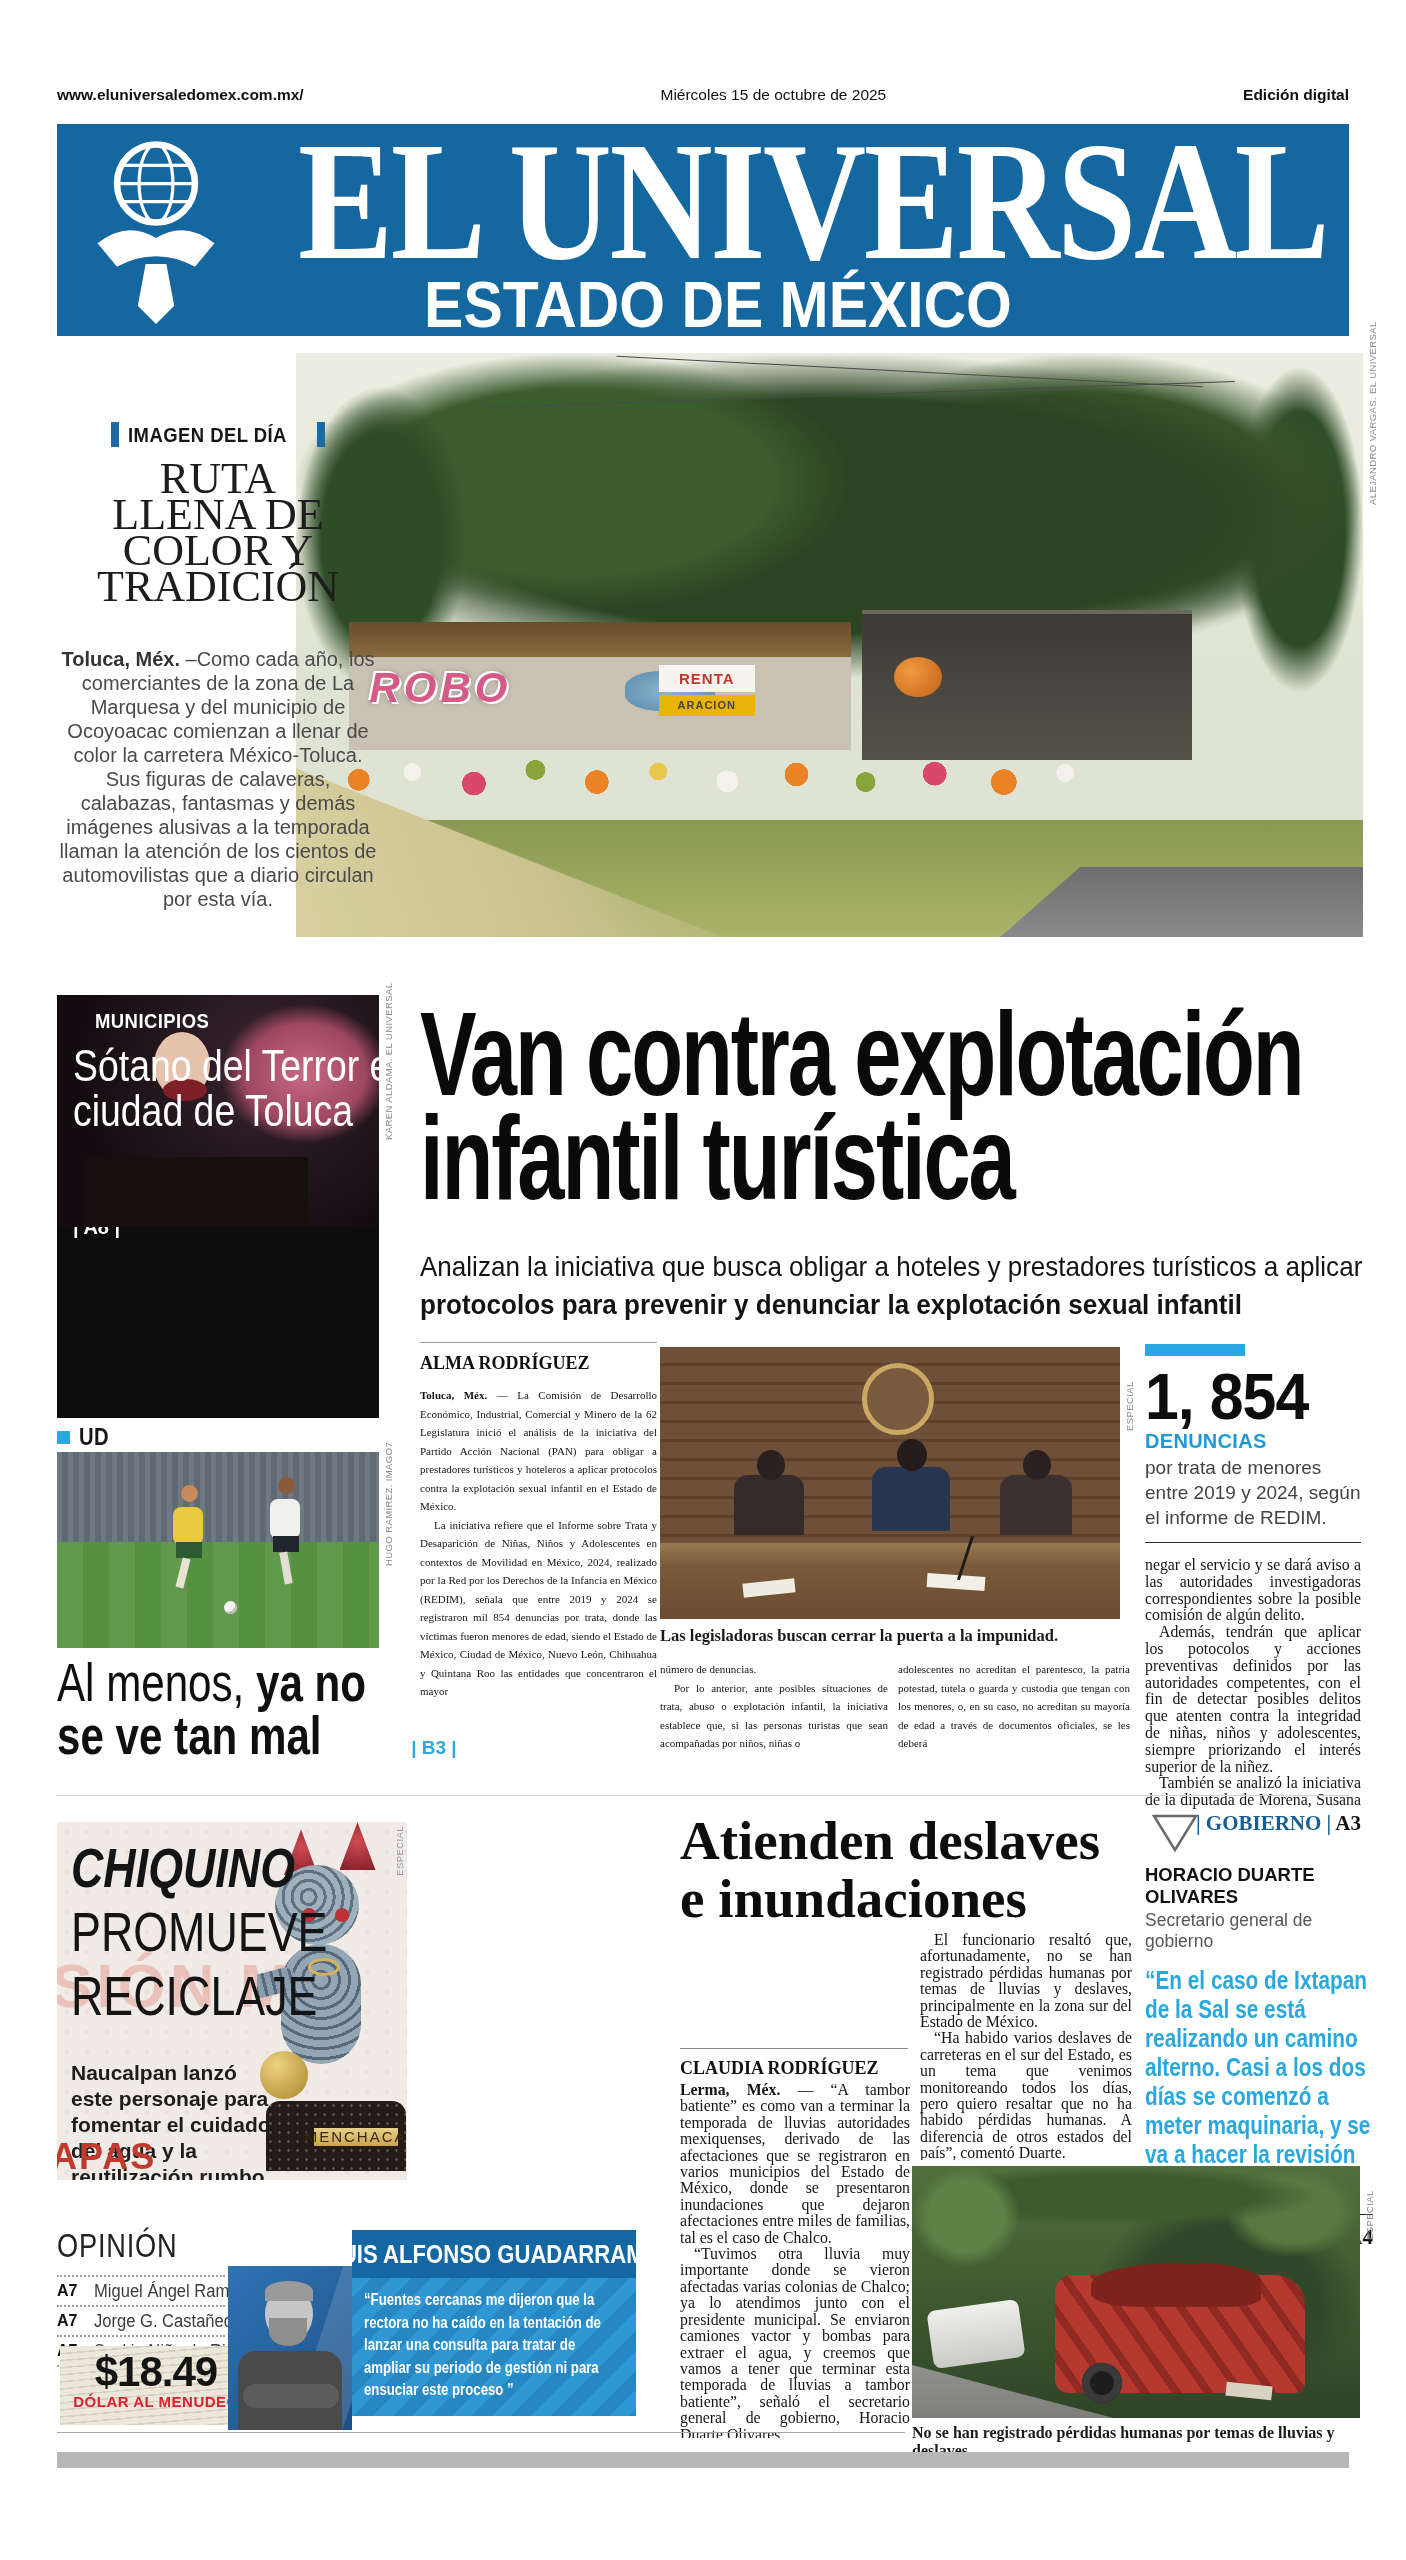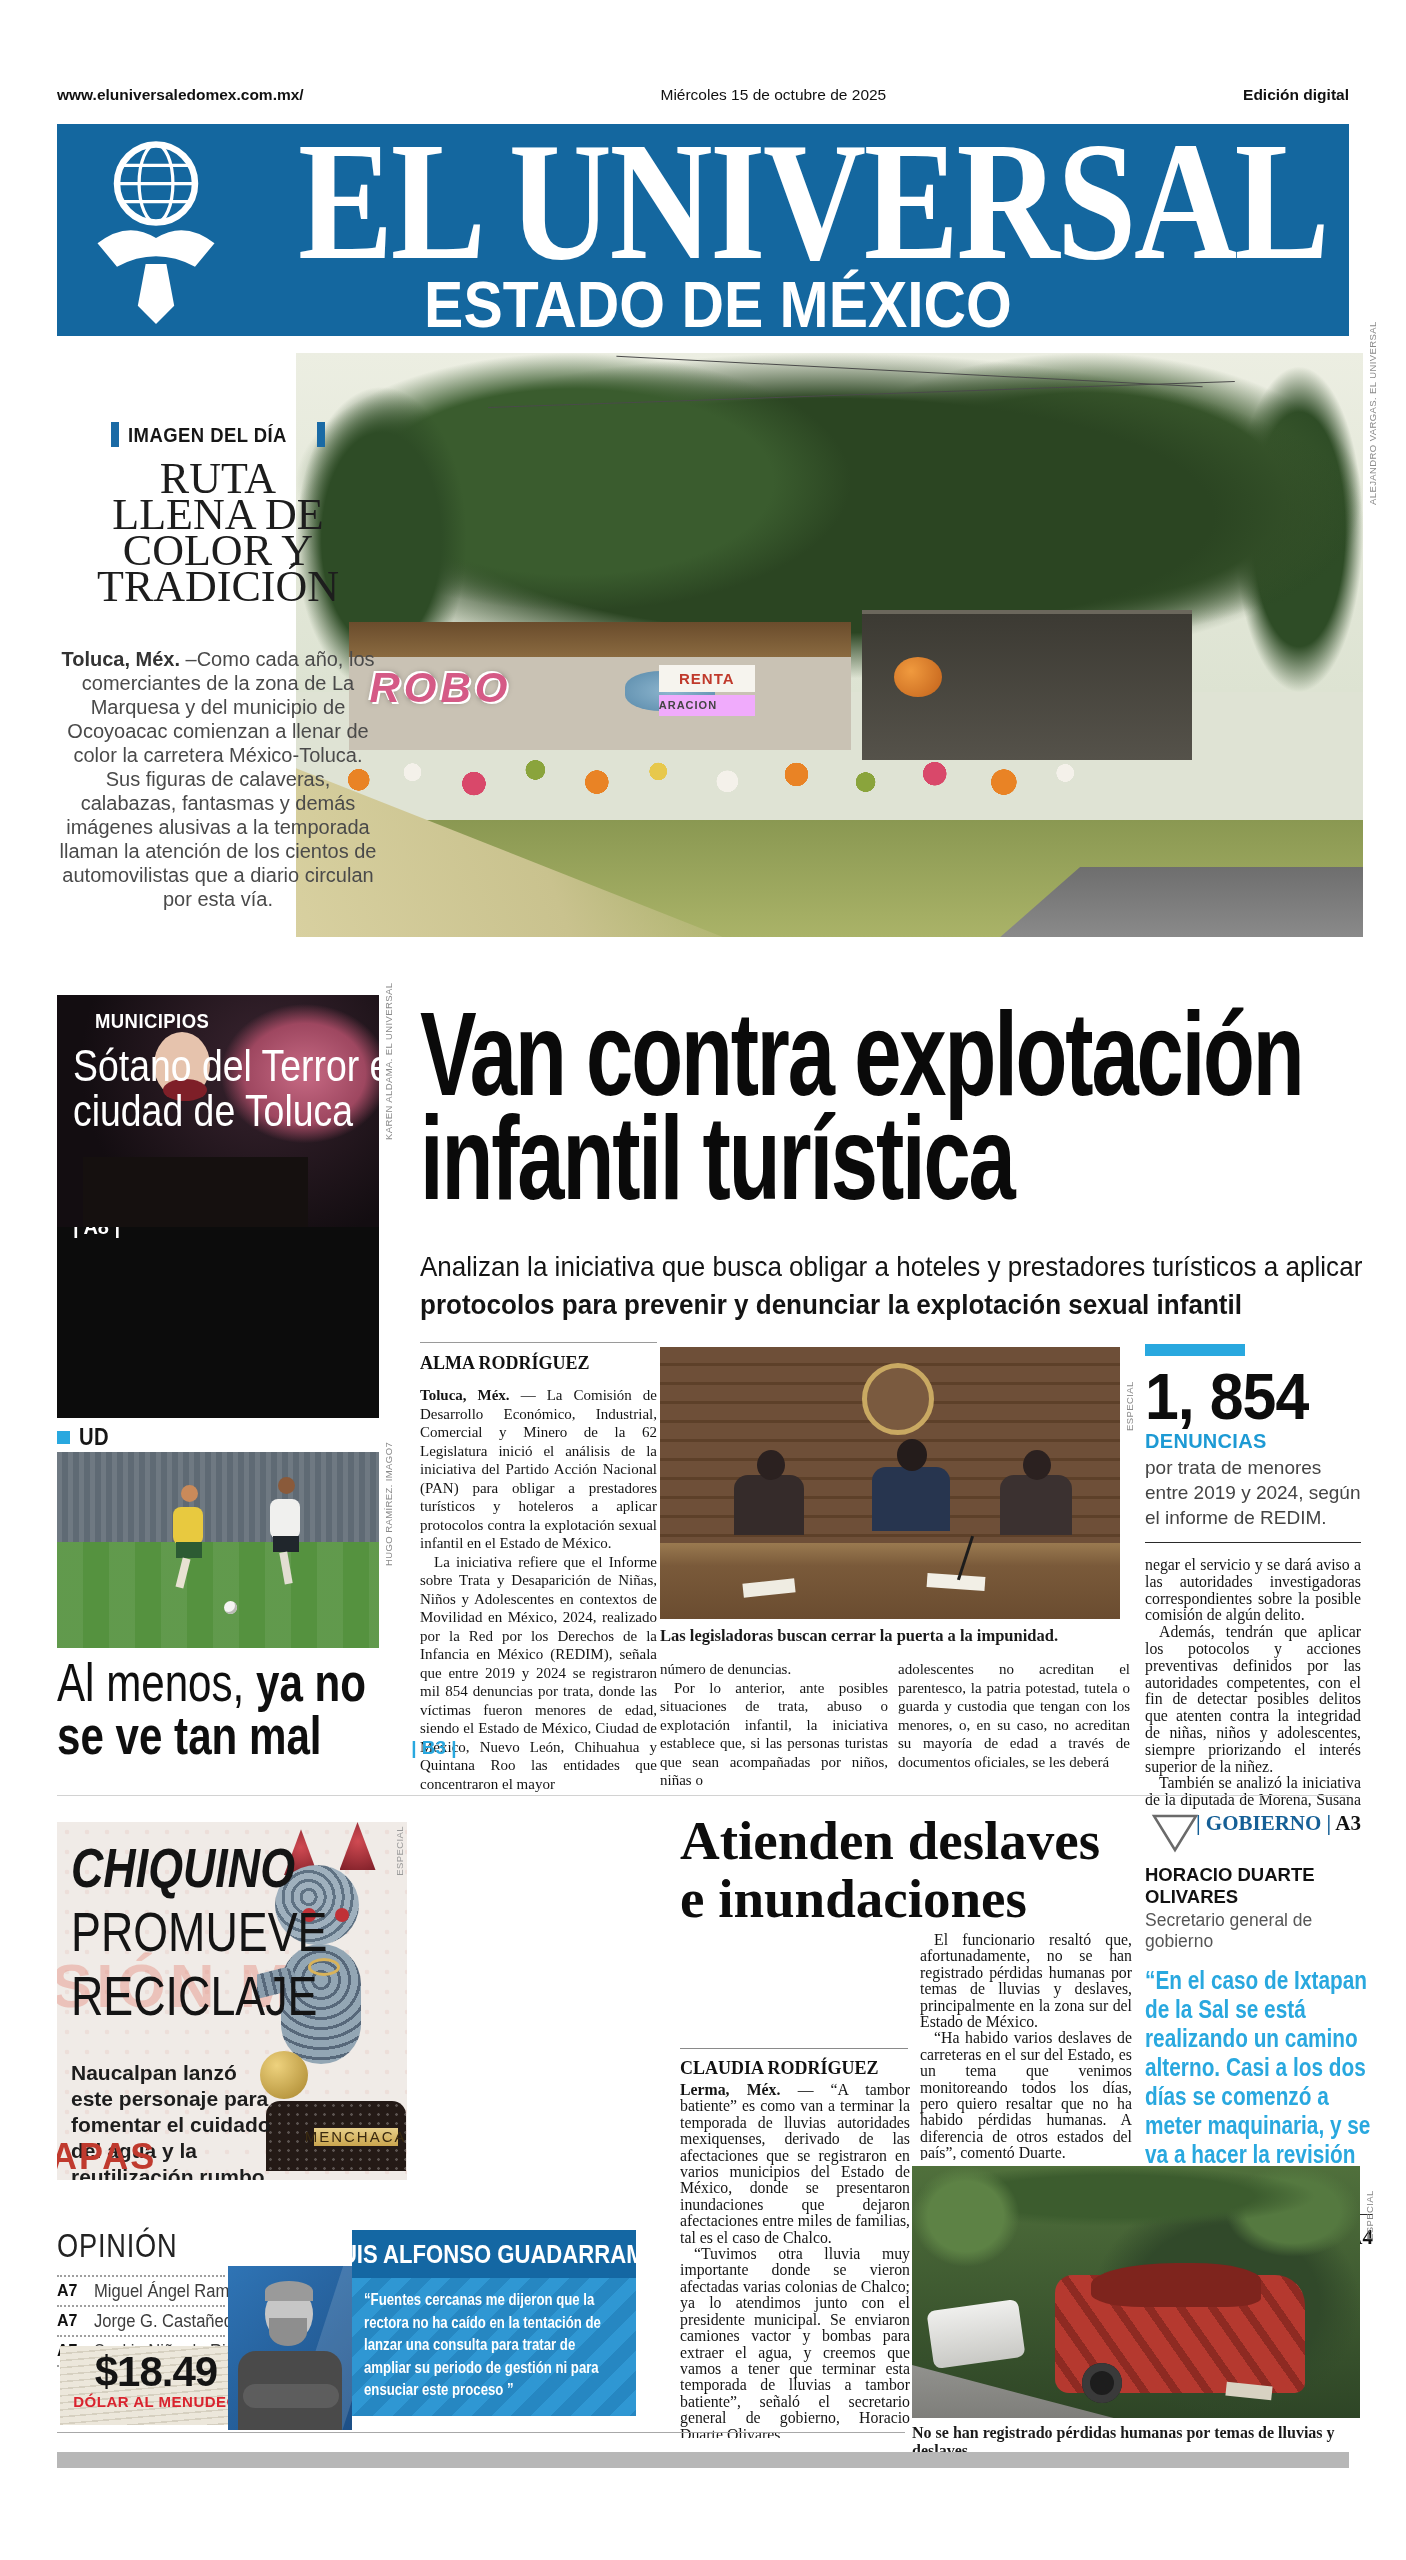--- a/index.html
+++ b/index.html
@@ -27,21 +27,21 @@
   .idd-title{font-family:"Liberation Serif",serif;font-size:44px;line-height:36px;text-align:center;color:#1d1d1d;}
   .idd-body{font-size:20px;line-height:24px;text-align:center;color:#4a4a4a;}
   .idd-body b{color:#333;}
   
   .hl-main{font-weight:bold;font-size:118px;line-height:104px;letter-spacing:-3px;color:#0a0a0a;white-space:nowrap;}
   .hl-main .cx{transform:scaleX(.72);}
   .deck{font-size:28px;line-height:38px;color:#141414;white-space:nowrap;}
   .deck .cx{transform:scaleX(.93);}
   .byline{font-family:"Liberation Serif",serif;font-weight:bold;font-size:18px;color:#111;}
   .colrule{border-top:1px solid #9a9a9a;}
-  .body-txt{font-family:"Liberation Serif",serif;font-size:15px;line-height:18.5px;
+  .body-txt{font-family:"Liberation Serif",serif;font-size:11px;line-height:18.5px;
             text-align:justify;color:#141414;overflow:hidden;}
   .body-txt p{margin:0;}
   .body-txt p.ind{text-indent:14px;}
   .body-sm{font-size:15.8px;line-height:16.4px;}
   .caption{font-family:"Liberation Serif",serif;font-weight:bold;font-size:16.5px;color:#1a1a1a;}
   .secref{font-family:"Liberation Serif",serif;font-weight:bold;font-size:21px;text-align:right;}
   .secref .blu{color:#155f96;}
   .secref .blk{color:#111;}
   
   .stat-num{font-weight:bold;font-size:64px;line-height:66px;letter-spacing:-1px;color:#0d0d0d;
@@ -133,21 +133,21 @@
     <div style="left:30%;top:3%;width:55%;height:1px;background:#4a4a4a;transform:rotate(3deg);"></div>
     <div style="left:5%;top:46%;width:47%;height:6%;background:linear-gradient(#6a4c2c,#8a6a40);"></div>
     <div style="left:5%;top:52%;width:47%;height:16%;background:#c9c2b4;">
       <span style="left:4%;top:8%;font-weight:bold;font-style:italic;font-size:42px;color:#d55a86;
                    text-shadow:2px 2px 0 #fff,-2px -2px 0 #fff,0 0 6px rgba(0,0,0,.35);letter-spacing:4px;">ROBO</span>
       <span style="left:55%;top:15%;width:90px;height:40px;border-radius:40%;background:radial-gradient(#7fb3d5,#3d7ca8);opacity:.8;"></span>
     </div>
     <div style="left:34%;top:53.5%;width:9%;height:4.5%;background:#f6f4ee;display:flex;align-items:center;justify-content:center;">
       <span style="position:static;color:#c0392b;font-weight:bold;font-size:15px;letter-spacing:1px;">RENTA</span>
     </div>
-    <div style="left:34%;top:58.5%;width:9%;height:3.6%;background:#f0abfc;display:flex;align-items:center;justify-content:flex-start;">
+    <div style="left:34%;top:58.5%;width:9%;height:3.6%;background:#eab308;display:flex;align-items:center;justify-content:center;">
       <span style="position:static;color:#444;font-weight:bold;font-size:11px;letter-spacing:1px;">ARACION</span>
     </div>
     <div style="left:53%;top:44%;width:31%;height:25%;background:linear-gradient(#3c3a33,#55524a);border-top:4px solid #6b675c;"></div>
     <div style="left:3%;top:66%;width:72%;height:13%;background-image:
       radial-gradient(circle 11px at 4% 55%, #e98325 97%, transparent),
       radial-gradient(circle 9px at 11% 45%, #f4f1ea 97%, transparent),
       radial-gradient(circle 12px at 19% 60%, #d9486a 97%, transparent),
       radial-gradient(circle 10px at 27% 42%, #8aa43c 97%, transparent),
       radial-gradient(circle 12px at 35% 58%, #e98325 97%, transparent),
       radial-gradient(circle 9px at 43% 44%, #e7c84c 97%, transparent),

